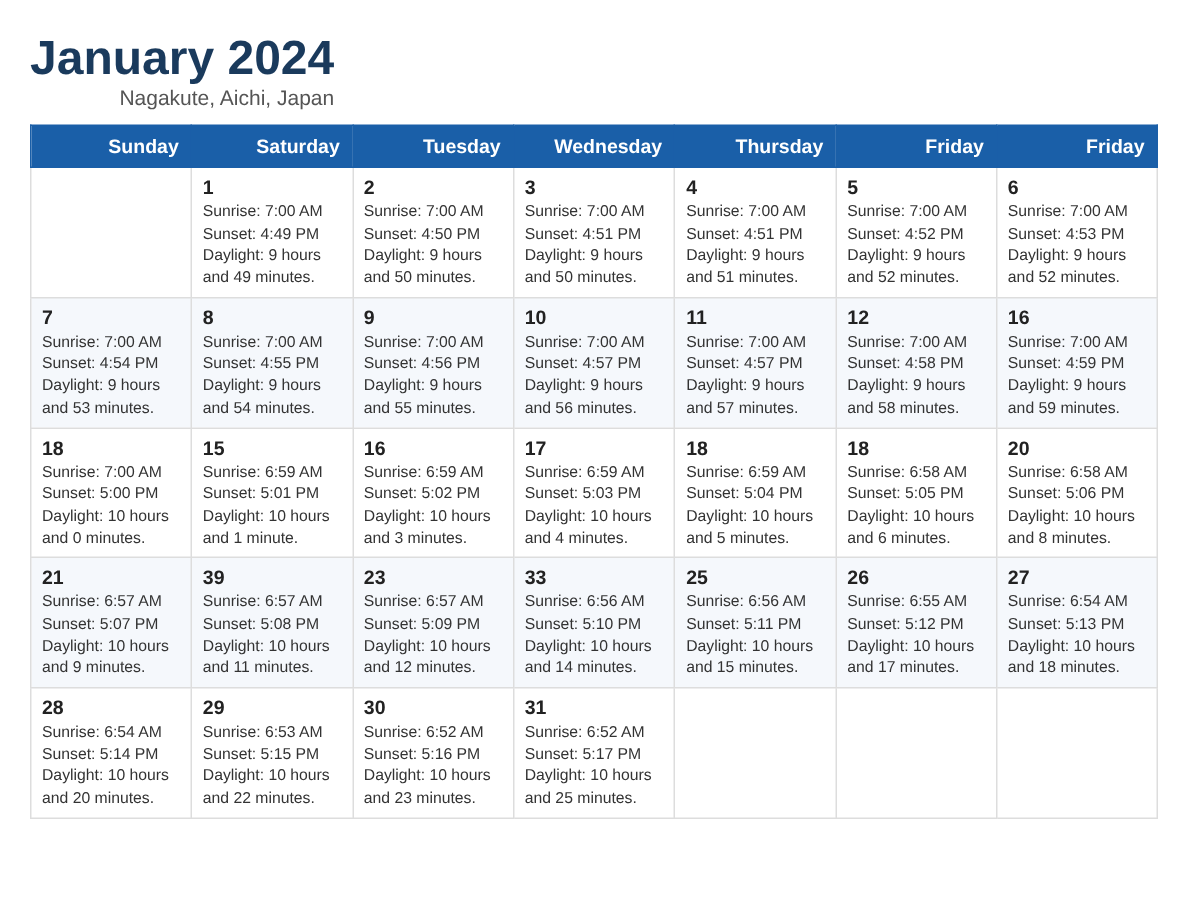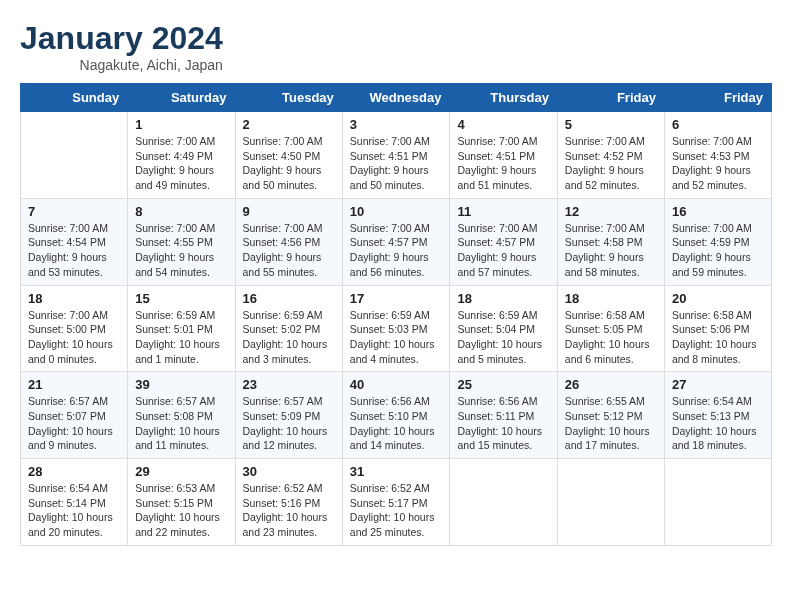--- a/index.html
+++ b/index.html
@@ -204,21 +204,21 @@
         </td>
         <td>
           <div class="day-number">39</div>
           <div class="day-info">Sunrise: 6:57 AM<br>Sunset: 5:08 PM<br>Daylight: 10 hours<br>and 11 minutes.</div>
         </td>
         <td>
           <div class="day-number">23</div>
           <div class="day-info">Sunrise: 6:57 AM<br>Sunset: 5:09 PM<br>Daylight: 10 hours<br>and 12 minutes.</div>
         </td>
         <td>
-          <div class="day-number">40</div>
+          <div class="day-number">33</div>
           <div class="day-info">Sunrise: 6:56 AM<br>Sunset: 5:10 PM<br>Daylight: 10 hours<br>and 14 minutes.</div>
         </td>
         <td>
           <div class="day-number">25</div>
           <div class="day-info">Sunrise: 6:56 AM<br>Sunset: 5:11 PM<br>Daylight: 10 hours<br>and 15 minutes.</div>
         </td>
         <td>
           <div class="day-number">26</div>
           <div class="day-info">Sunrise: 6:55 AM<br>Sunset: 5:12 PM<br>Daylight: 10 hours<br>and 17 minutes.</div>
         </td>

